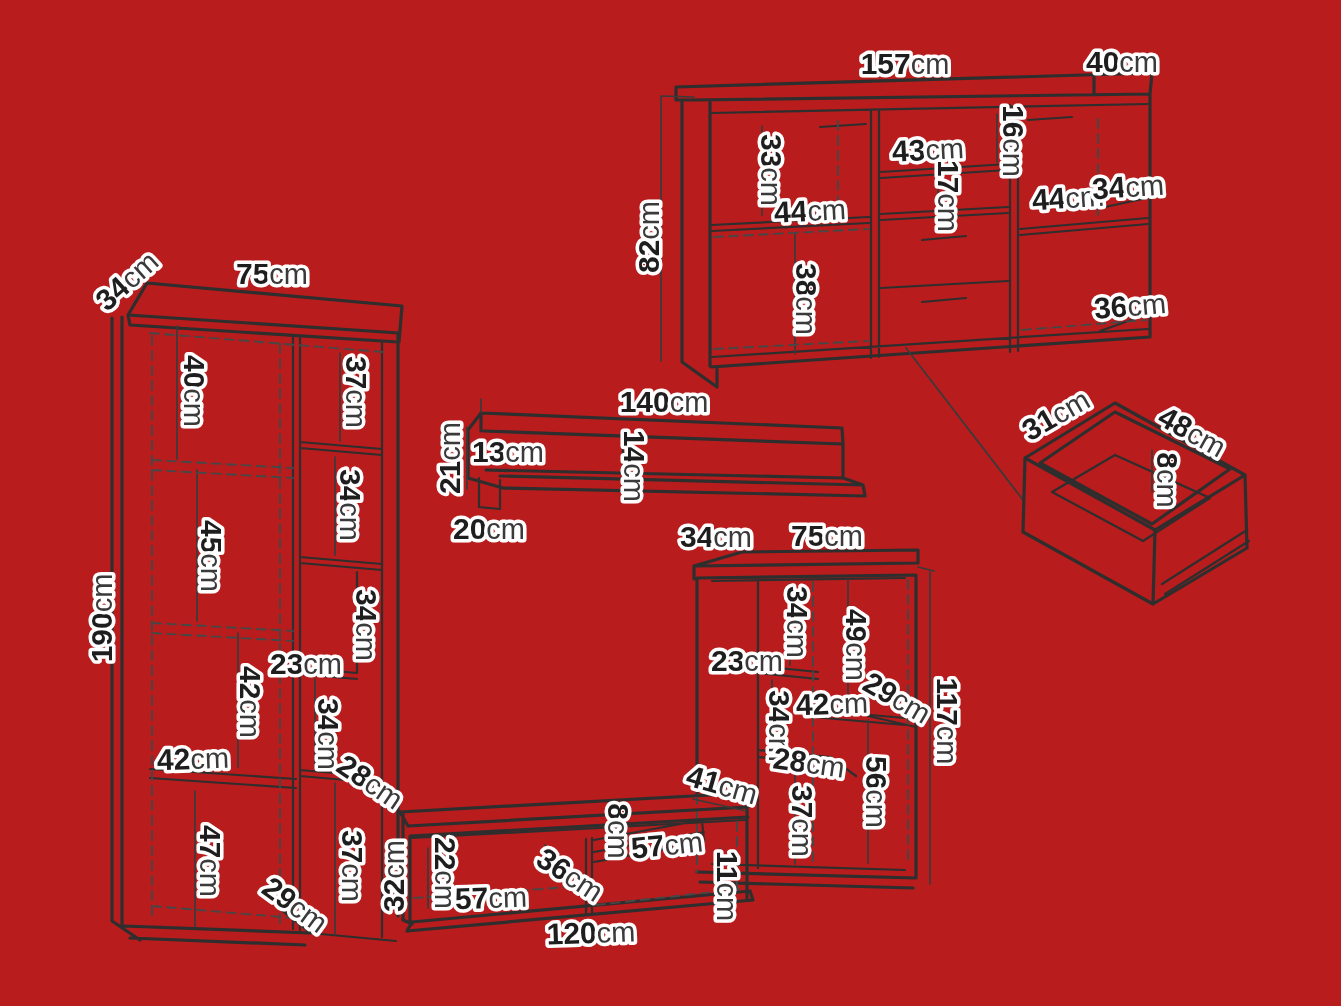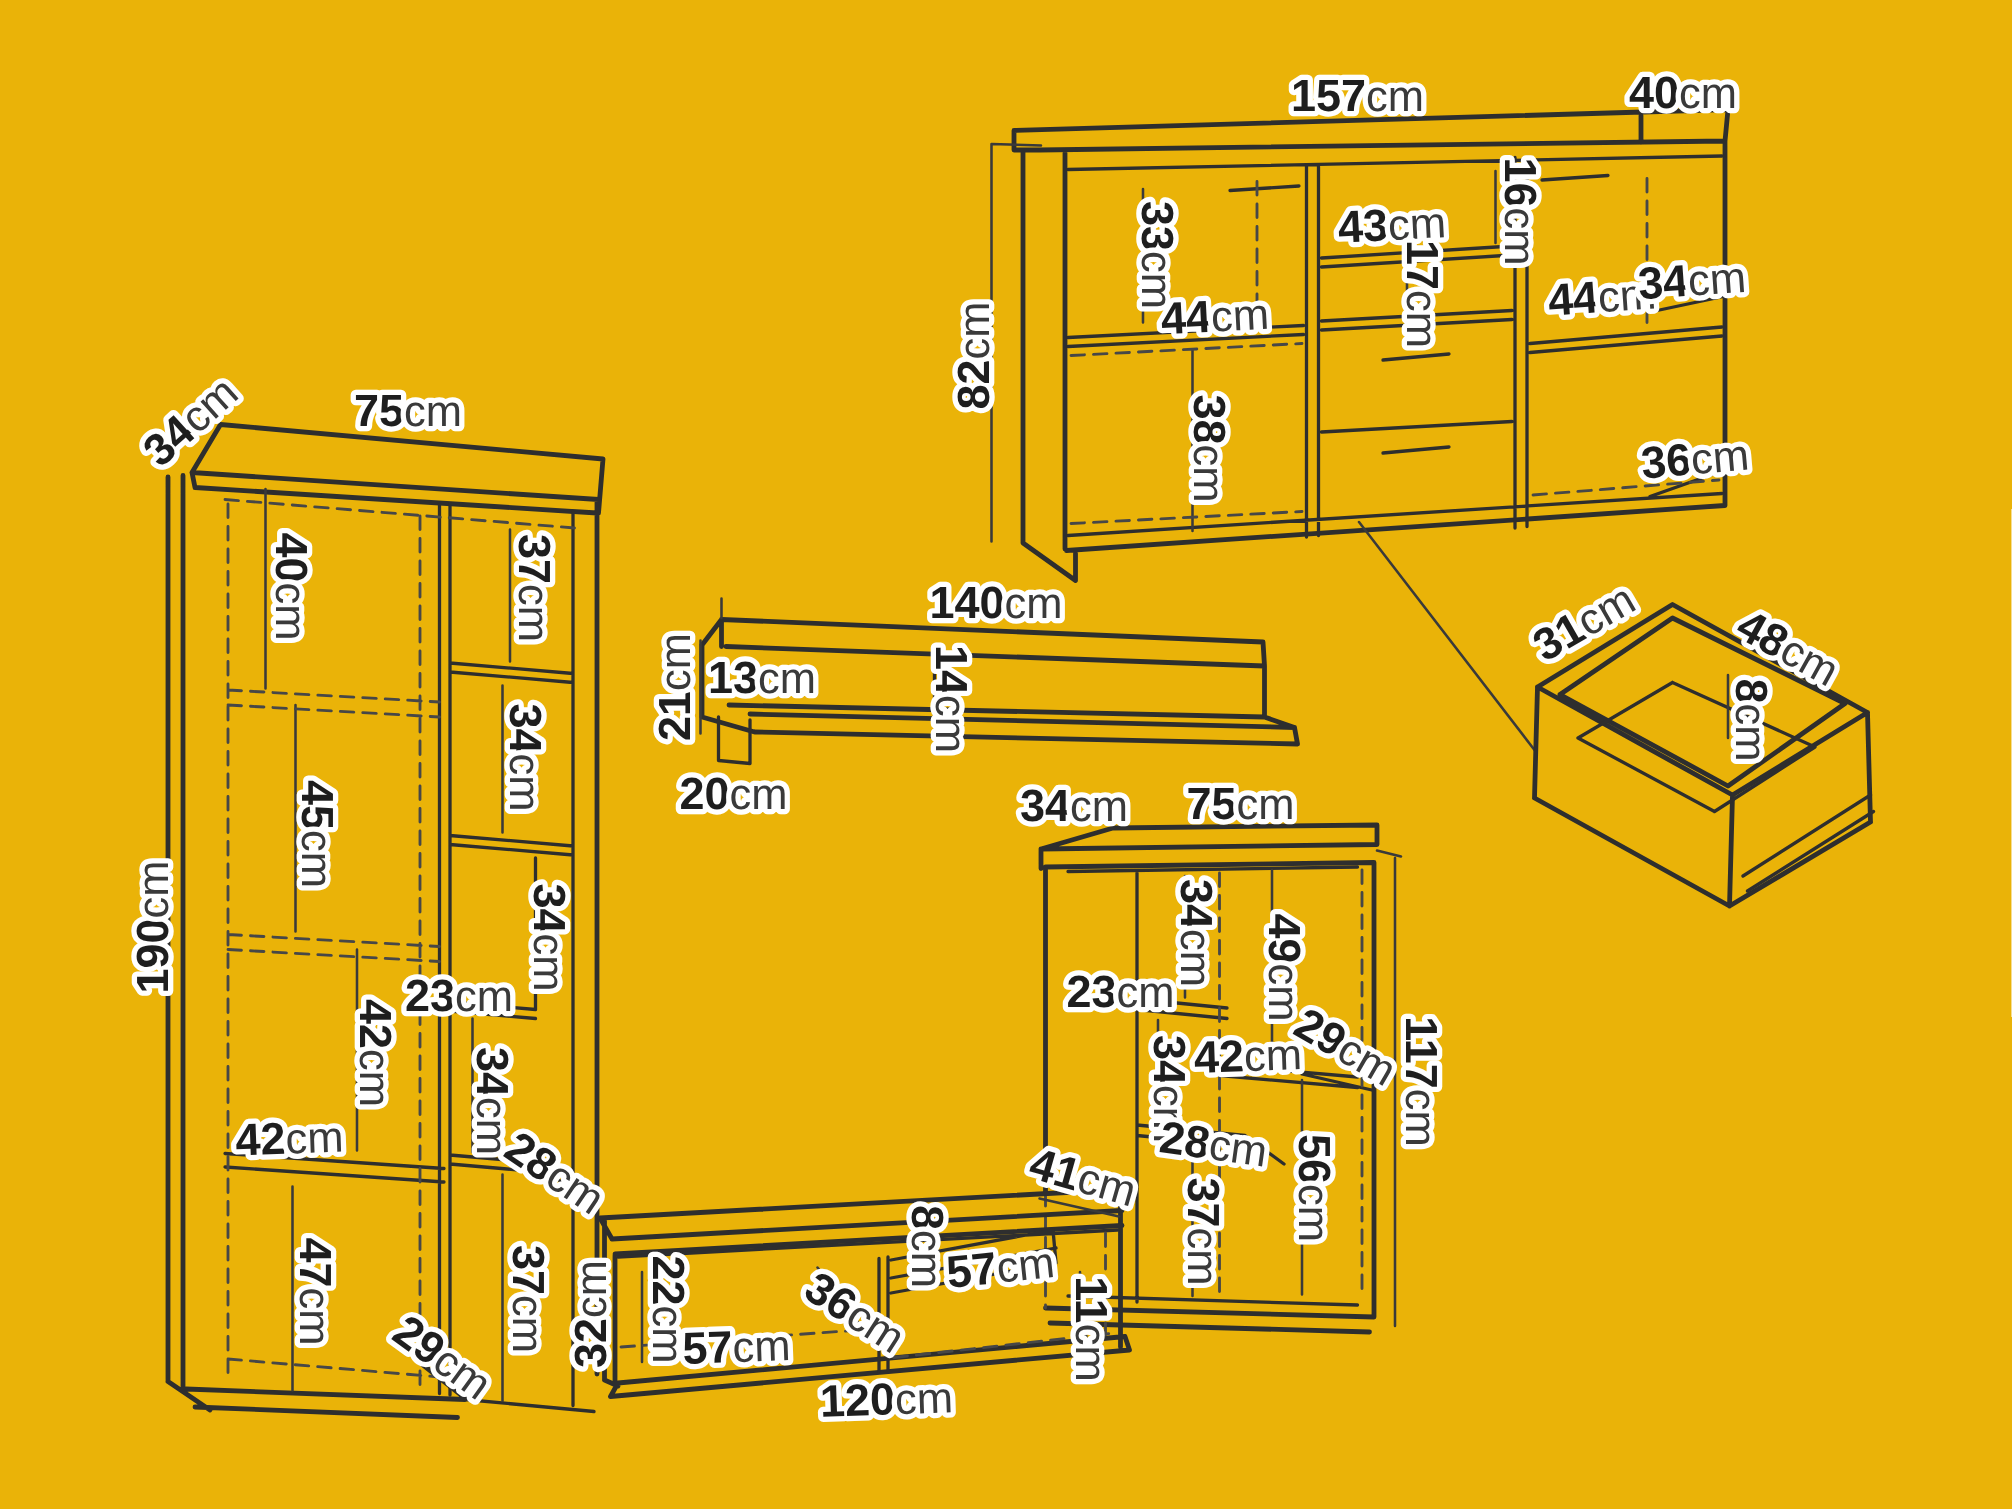--- a/index.html
+++ b/index.html
@@ -1,16 +1,16 @@
 <!DOCTYPE html>
 <html><head>
 <meta charset="utf-8">
 <style>
   html,body{margin:0;padding:0;background:#ffffff;}
-  .canvas{position:relative;width:1341px;height:1006px;background:#eab308;overflow:hidden;
+  .canvas{position:relative;width:1341px;height:1006px;background:#b91c1c;overflow:hidden;
           font-family:"Liberation Sans", sans-serif;}
   svg{display:block;}
   
   .o{fill:none;stroke:#2e2e2e;stroke-width:3.2;stroke-linecap:round;stroke-linejoin:round;}
   .i{fill:none;stroke:#2e2e2e;stroke-width:2.2;stroke-linecap:round;stroke-linejoin:round;}
   .m{fill:none;stroke:#3a3a3a;stroke-width:1.7;stroke-linecap:round;}
   .d{fill:none;stroke:#474747;stroke-width:1.9;stroke-dasharray:9 6;stroke-linecap:round;}
   
   .dim{font-family:"Liberation Sans", sans-serif;font-size:30px;text-anchor:middle;
        fill:#1e1e1e;paint-order:stroke;stroke:#ffffff;stroke-width:7px;stroke-linejoin:round;}

